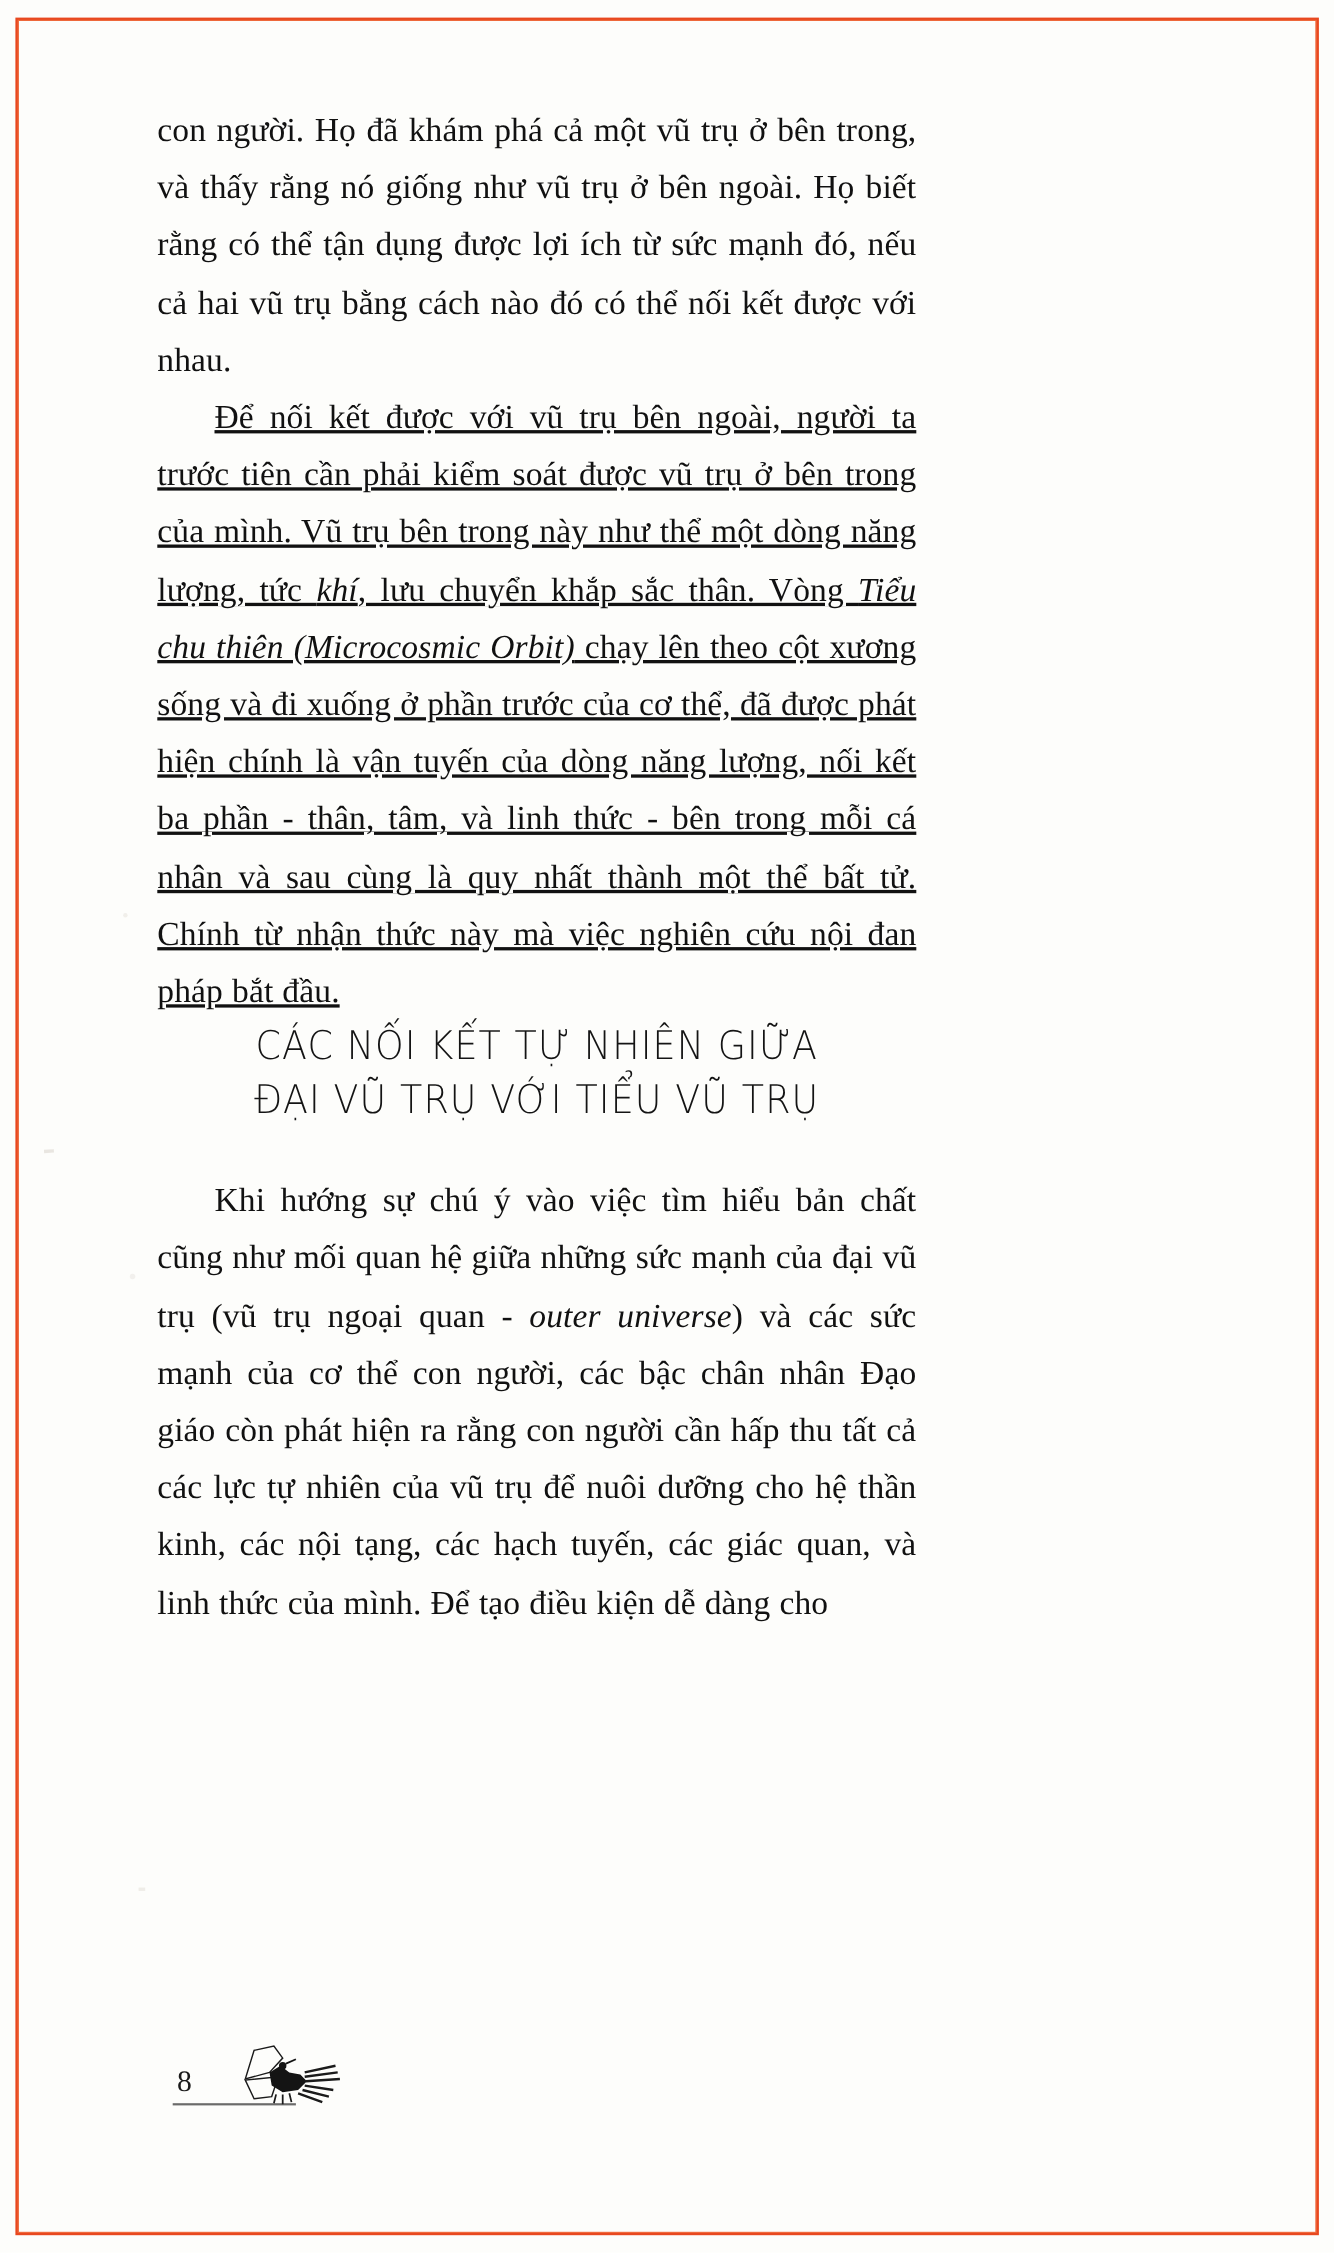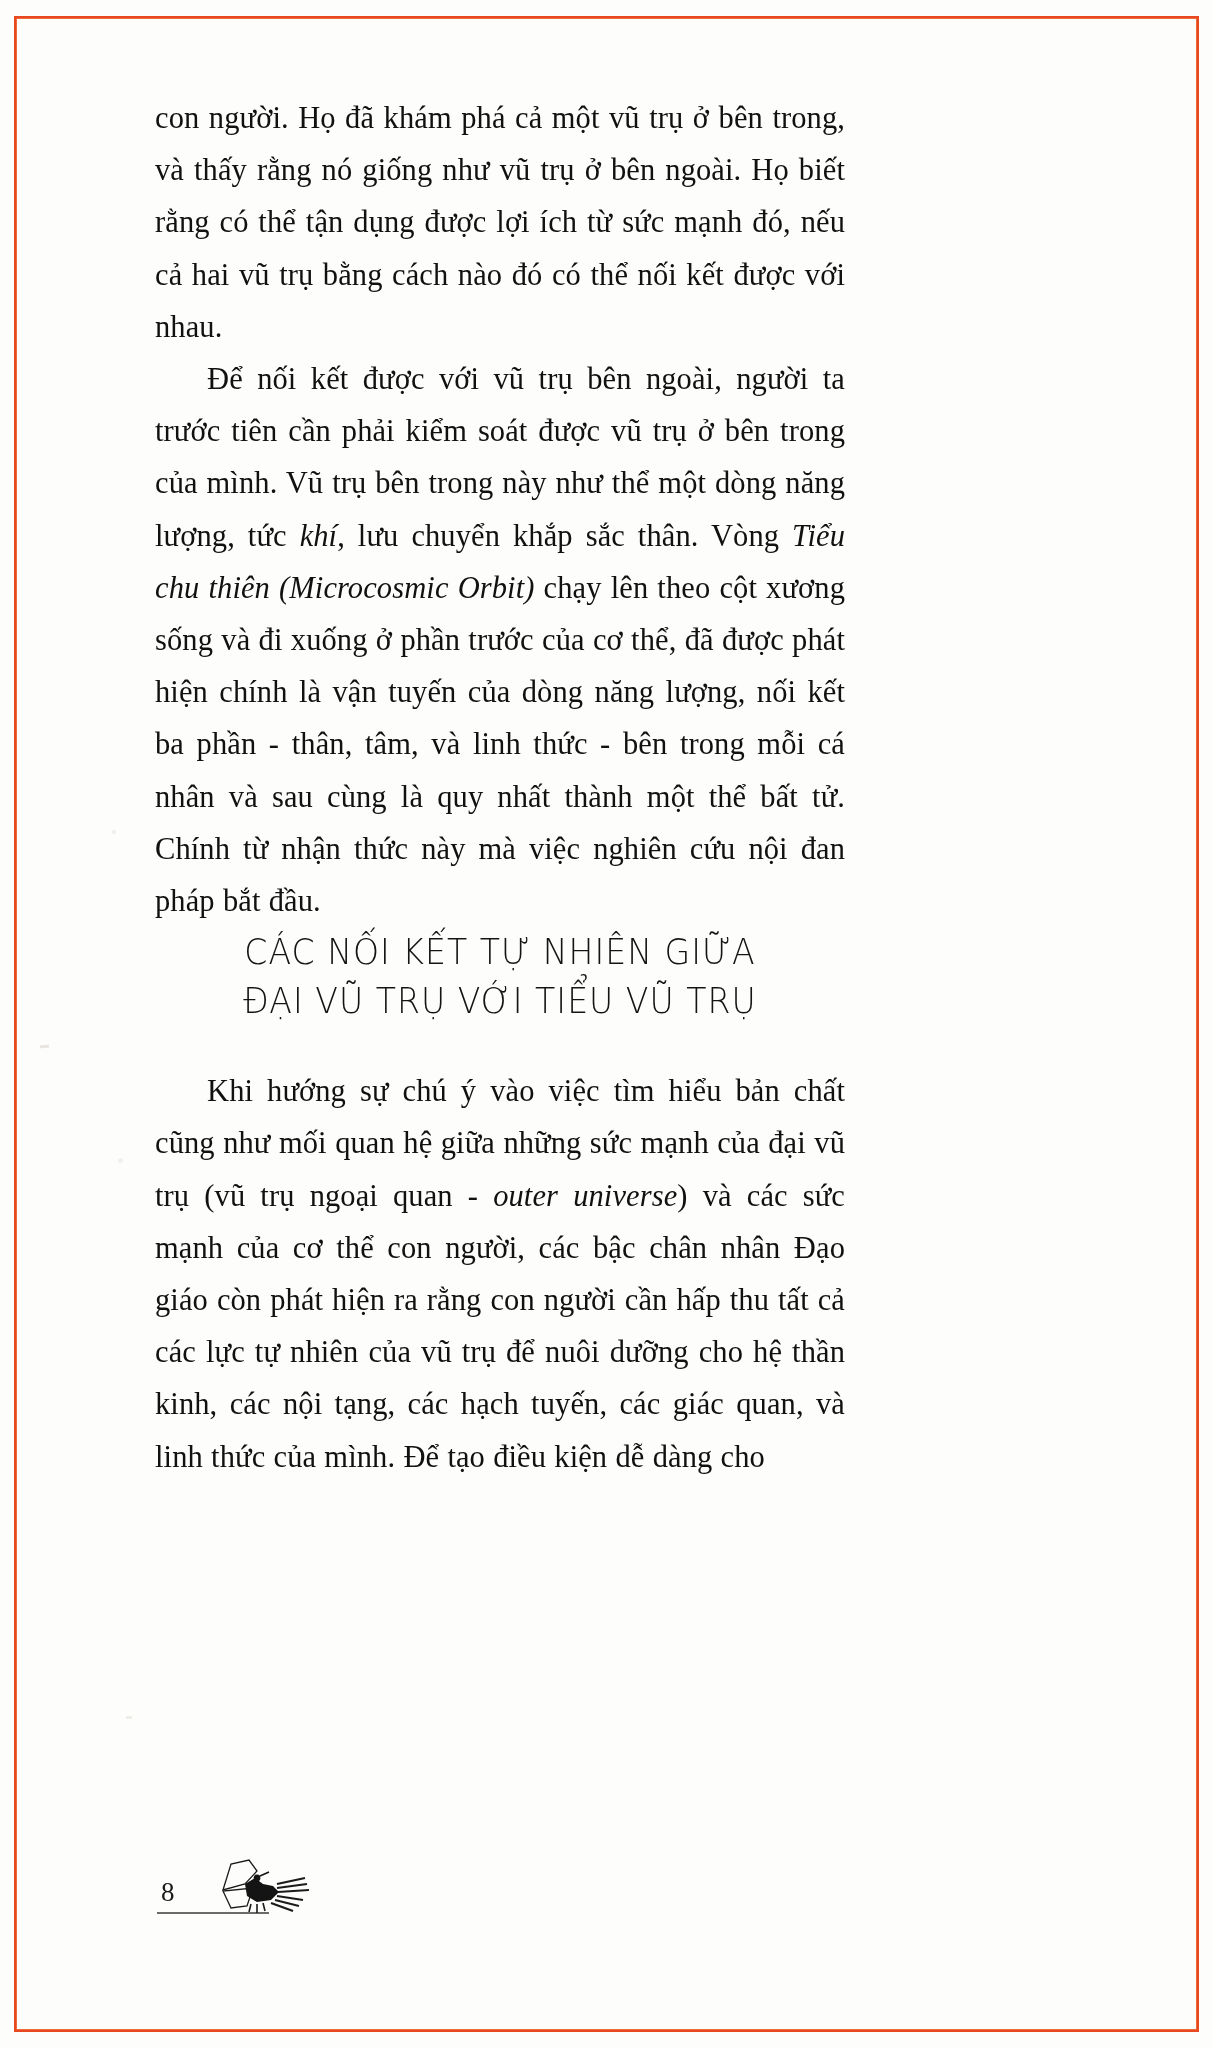--- a/index.html
+++ b/index.html
@@ -46,35 +46,35 @@
     opacity: .55;
   }
   .scan-mark.m1 { left: 40px; top: 1045px; width: 9px; height: 3px; transform: rotate(-4deg); }
   .scan-mark.m2 { left: 112px; top: 830px; width: 4px; height: 4px; border-radius: 50%; opacity:.35; }
   .scan-mark.m3 { left: 118px; top: 1158px; width: 5px; height: 5px; border-radius: 50%; opacity:.3; }
   .scan-mark.m4 { left: 126px; top: 1716px; width: 6px; height: 3px; opacity:.4; }
 
   
   .text-column {
     position: absolute;
-    left: 155px;
+    left: 143px;
     top: 92px;
     width: 690px;
   }
 
   .para {
     margin: 0;
     font-size: 30.5px;
     line-height: 52.2px;
     text-align: justify;
     text-justify: inter-word;
     letter-spacing: .1px;
     word-spacing: .5px;
   }
-  .para + .para { margin-top: 0; }
+  .para + .para { margin-top: 0; text-decoration: underline; }
   .para.indent { text-indent: 52px; }
   .para .it { font-style: italic; }
 
   
   .section-heading {
     margin: 0;
     padding: 0;
     text-align: center;
     font-family: "DejaVu Sans", "Liberation Sans", sans-serif;
     font-weight: 300;

